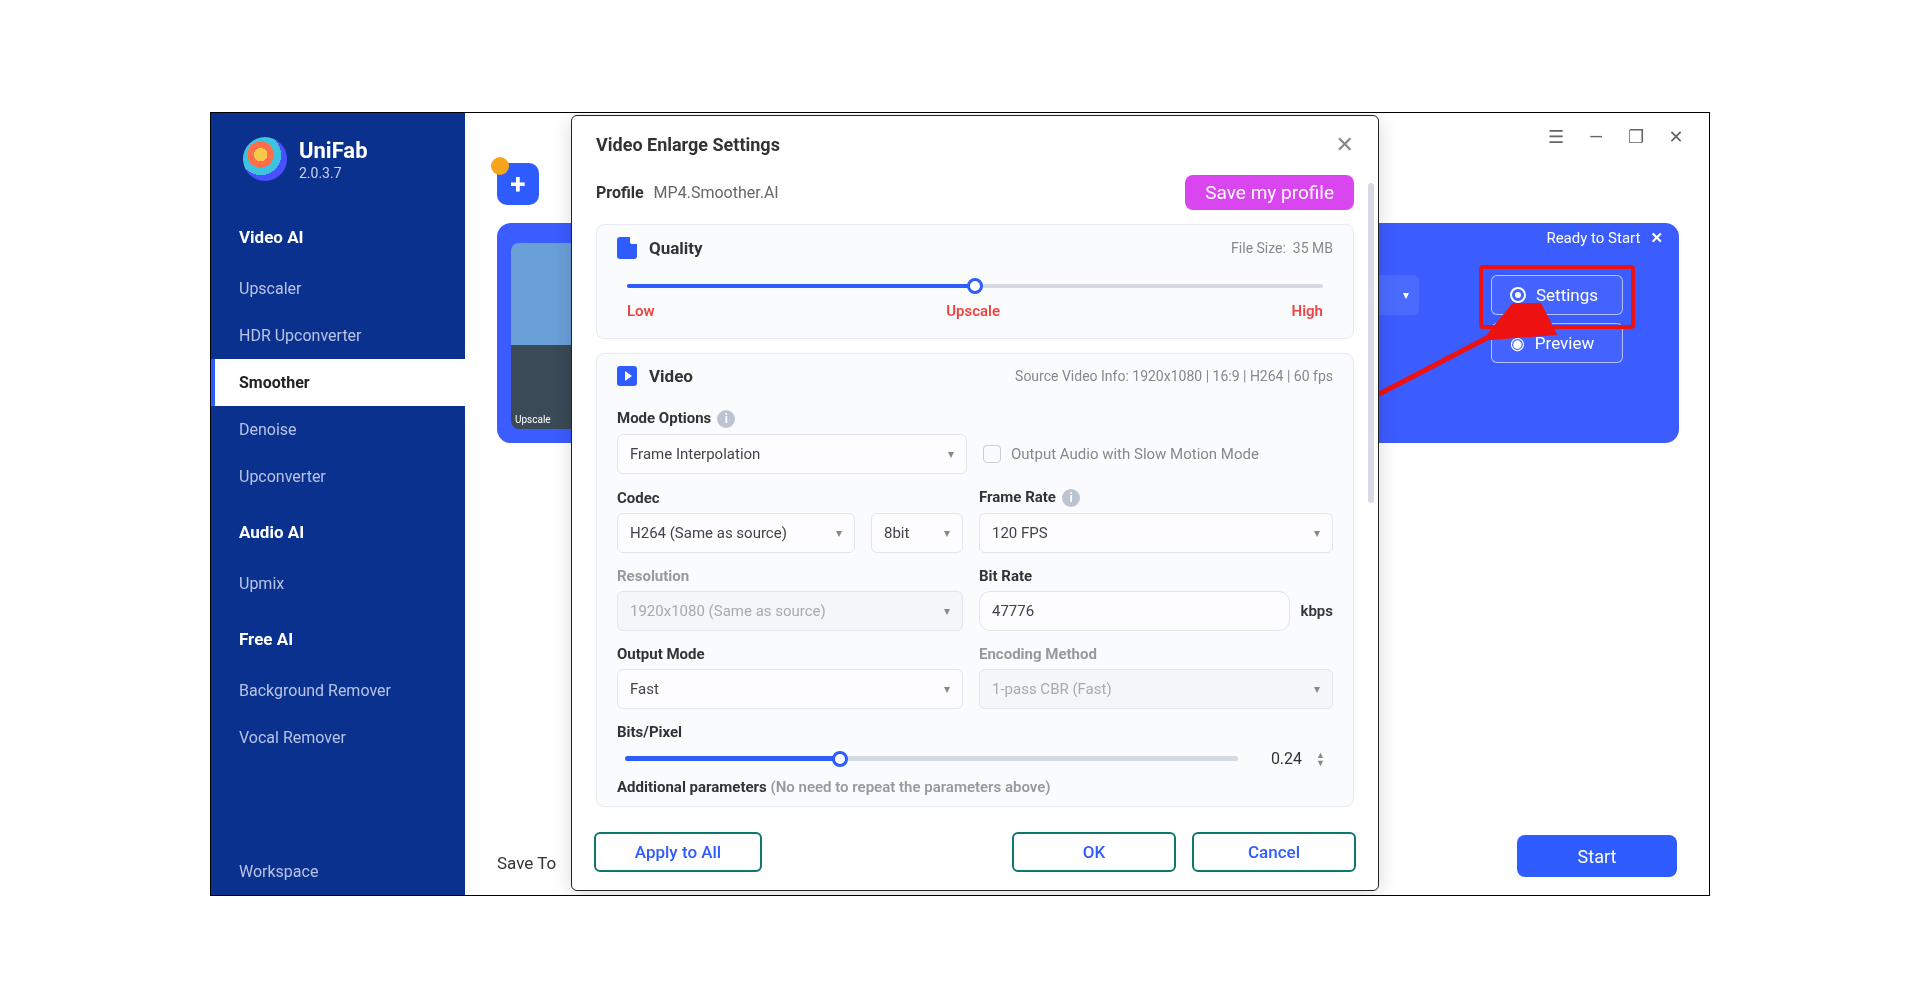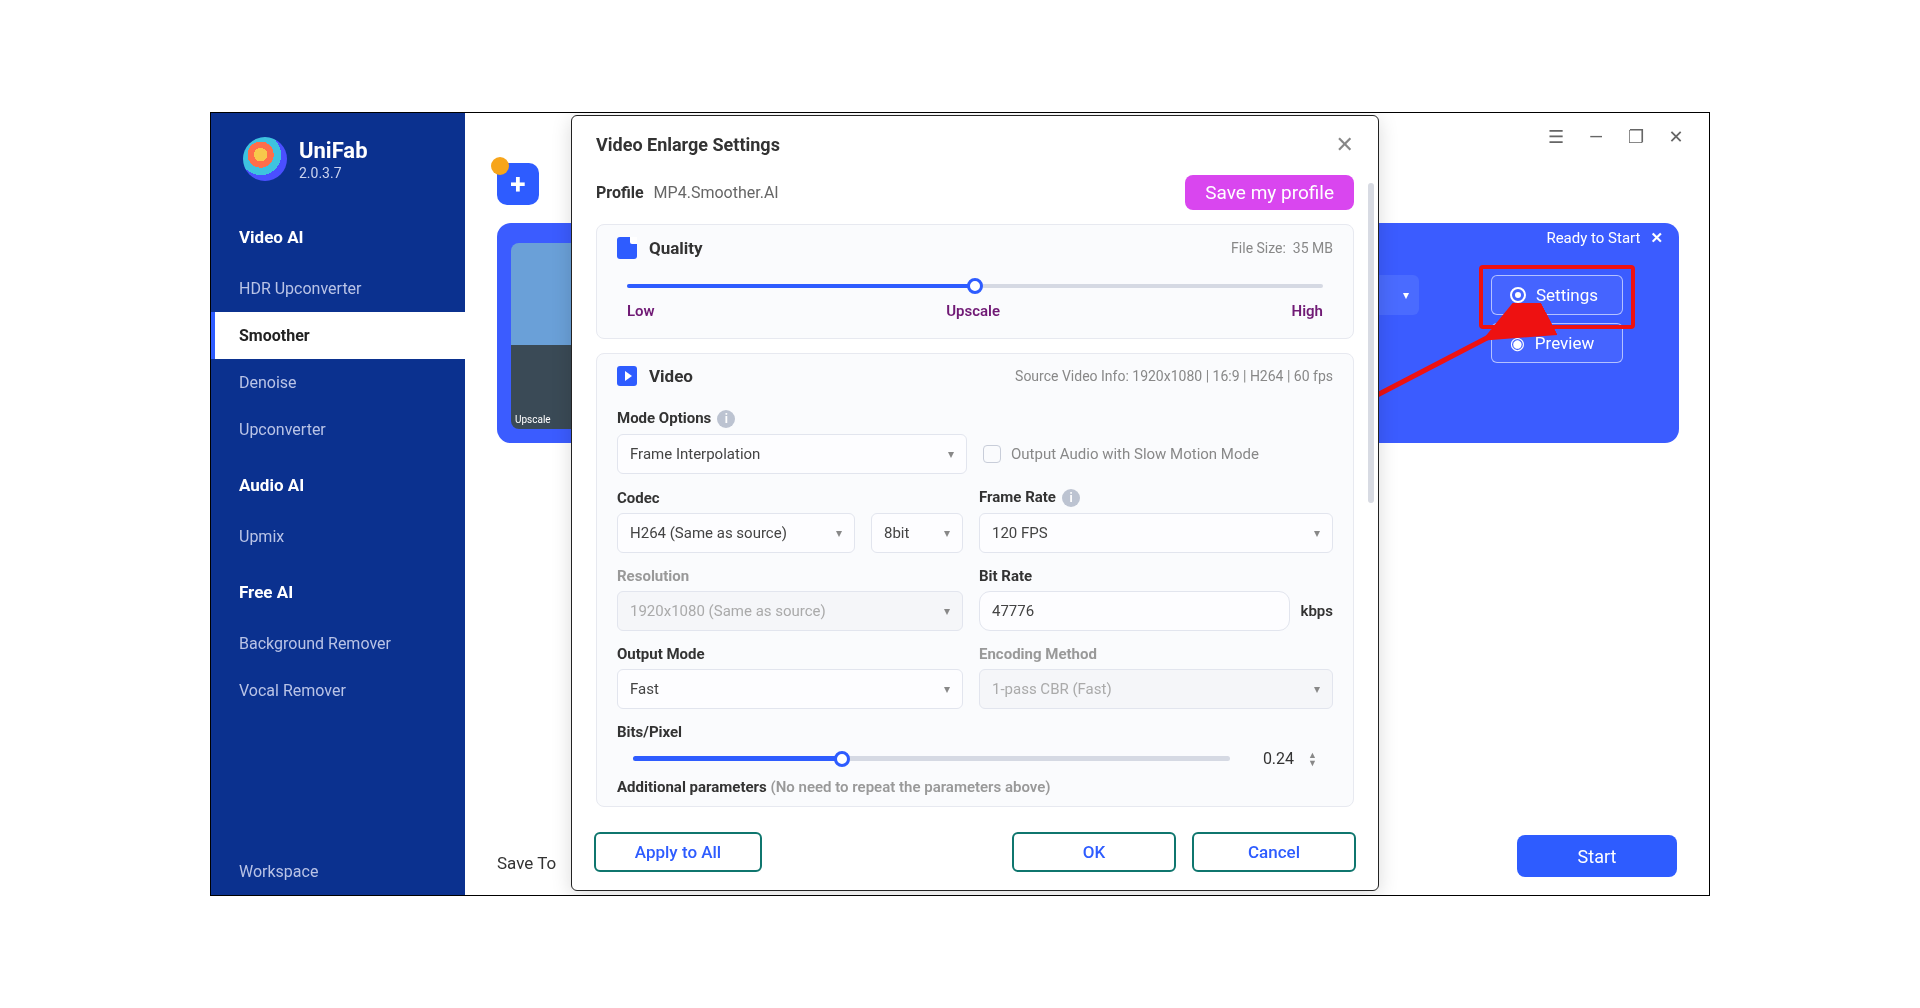--- a/index.html
+++ b/index.html
@@ -54,38 +54,38 @@
 .sec-head .icon-file { width:20px; height:22px; background:#2e5cff; border-radius:3px; position:relative;}
 .sec-head .icon-file::after{content:"";position:absolute;top:0;right:0;width:7px;height:7px;background:#fff;border-bottom-left-radius:2px;}
 .sec-head .icon-play { width:20px; height:20px; background:#2e5cff; border-radius:3px; display:flex; align-items:center; justify-content:center;}
 .sec-head .icon-play::after{content:"";border-left:7px solid #fff;border-top:5px solid transparent;border-bottom:5px solid transparent;margin-left:2px;}
 .sec-title { font-size:17px; font-weight:700; color:#333;}
 .sec-right { margin-left:auto; font-size:14px; color:#888;}
 .slider-wrap { padding: 12px 30px 18px;}
 .q-track { position:relative; height:4px; background:#d5d9e3; border-radius:2px; margin-bottom:14px;}
 .q-track .fill { position:absolute; left:0; width:50%; height:100%; background:#2e5cff; border-radius:2px;}
 .q-track .thumb-dot { position:absolute; left:50%; top:50%; transform:translate(-50%,-50%); width:16px; height:16px; border:3px solid #2e5cff; background:#fff; border-radius:50%;}
-.q-labels { display:flex; justify-content:space-between; font-size:15px; font-weight:600; color:#701a75;}
+.q-labels { display:flex; justify-content:space-between; font-size:15px; font-weight:600; color:#ef4444;}
 .form-area { padding: 10px 20px 0;}
 .f-row { display:flex; gap:16px; margin-bottom:14px; align-items:flex-end;}
 .f-col { flex:1; display:flex; flex-direction:column; gap:6px;}
 .f-label { font-size:15px; font-weight:700; color:#333;}
 .f-label.muted { color:#999;}
 .info-dot { display:inline-flex; width:18px; height:18px; border-radius:50%; background:#bcc3d1; color:#fff; font-size:12px; font-weight:700; align-items:center; justify-content:center; margin-left:6px;}
 .select, .input { height:40px; border:1px solid #e2e5ee; border-radius:6px; background:#fdfdff; padding:0 12px; font-size:15px; color:#444; display:flex; align-items:center; position:relative; cursor:pointer;}
 .select::after { content:"▾"; position:absolute; right:12px; color:#888; font-size:12px;}
 .select.disabled, .input.disabled { color:#aaa; background:#f5f6f9; cursor:default;}
 .input { cursor:text;border-radius:11px;}
 .checkbox-row { display:flex; align-items:center; gap:10px; height:40px;}
 .chk { width:18px; height:18px; border:1.5px solid #c8cdd9; border-radius:4px;}
 .chk-label { font-size:15px; color:#888;}
 .bitrate-wrap { display:flex; align-items:center; gap:10px;}
 .bitrate-wrap .input { flex:1;}
 .unit { font-size:15px; font-weight:600; color:#333;}
-.bpp-row { display:flex; align-items:center; gap:14px; margin:4px 16px 10px;}
+.bpp-row { display:flex; align-items:center; gap:14px; margin:4px 8px 10px;}
 .bpp-track { flex:1; position:relative; height:5px; background:#d5d9e3; border-radius:3px;}
 .bpp-track .fill{position:absolute;left:0;width:35%;height:100%;background:#2e5cff;border-radius:3px;}
 .bpp-track .thumb-dot{position:absolute;left:35%;top:50%;transform:translate(-50%,-50%);width:16px;height:16px;border:3px solid #2e5cff;background:#fff;border-radius:50%;}
 .bpp-val { font-size:16px; color:#333; min-width:50px; text-align:right;}
 .spinner { display:flex; flex-direction:column; font-size:9px; color:#888; line-height:8px;}
 .addl { font-size:15px; font-weight:700; color:#333; padding: 0 20px 10px;}
 .addl .hint { font-weight:600; color:#999;}
 .scroll-ind { position:absolute; right:4px; top:14px; width:6px; height:320px; background:#d8dbe3; border-radius:3px;}
 .modal-foot { display:flex; padding: 10px 22px 18px; gap:16px; border-top: none;}
 .foot-btn { height:40px; border:2px solid #0f766e; border-radius:6px; background:#fff; color:#2e5cff; font-size:17px; font-weight:500; cursor:pointer; display:flex; align-items:center; justify-content:center;}
@@ -100,20 +100,21 @@
 
   <div class="sidebar">
     <div class="brand">
       <div class="brand-logo"></div>
       <div>
         <div class="brand-name">UniFab</div>
         <div class="brand-ver">2.0.3.7</div>
       </div>
     </div>
     <div class="nav-section">Video AI</div>
+    <div class="nav-item">Upscaler</div>
     <div class="nav-item">HDR Upconverter</div>
     <div class="nav-item active">Smoother</div>
     <div class="nav-item">Denoise</div>
     <div class="nav-item">Upconverter</div>
     <div class="nav-section">Audio AI</div>
     <div class="nav-item">Upmix</div>
     <div class="nav-section">Free AI</div>
     <div class="nav-item">Background Remover</div>
     <div class="nav-item">Vocal Remover</div>
     <div class="sidebar-spacer"></div>

